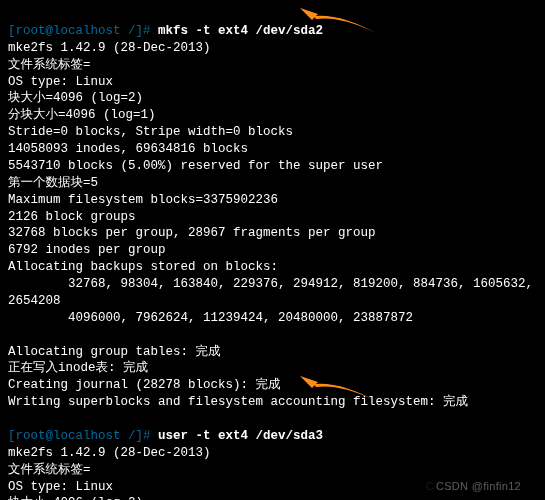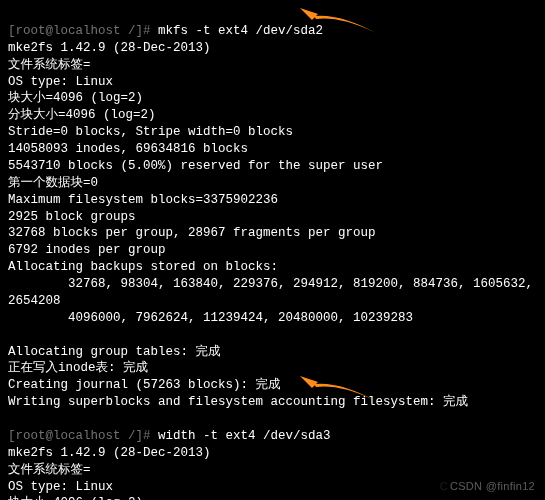--- a/index.html
+++ b/index.html
@@ -13,29 +13,29 @@
     width: 545px;
     height: 500px;
     overflow: hidden;
     position: relative;
   }
   .term {
     padding: 6px 8px;
     white-space: pre-wrap;
     word-break: break-all;
   }
-  .prompt-host { color: #737373; }
-  .cmd-text   { color: #ffffff; }
+  .prompt-host { color: #0369a1; }
+  .cmd-text   { color: #ffffff; font-weight: bold; }
   .highlight-cmd {
     position: relative;
     display: inline-block;
   }
   .watermark-csdn {
     position: absolute;
-    right: 10px;
+    right: 24px;
     bottom: 6px;
     font-size: 11px;
     color: rgba(255,255,255,0.35);
     font-family: sans-serif;
     letter-spacing: 0.3px;
   }
   .watermark-csdn .c { opacity:0.3; margin-right:2px;}
   .arrow {
     position: absolute;
     width: 80px;
@@ -47,39 +47,39 @@
 </style>
 </head>
 <body>
 
 <div class="term">
 <span class="prompt-host">[root@localhost /]# </span><span class="cmd-text highlight-cmd">mkfs -t ext4 /dev/sda2</span>
 <span>mke2fs 1.42.9 (28-Dec-2013)</span>
 <span>文件系统标签=</span>
 <span>OS type: Linux</span>
 <span>块大小=4096 (log=2)</span>
-<span>分块大小=4096 (log=2)</span>
+<span>分块大小=4096 (log=1)</span>
 <span>Stride=0 blocks, Stripe width=0 blocks</span>
 <span>14058093 inodes, 69634816 blocks</span>
 <span>5543710 blocks (5.00%) reserved for the super user</span>
-<span>第一个数据块=0</span>
+<span>第一个数据块=5</span>
 <span>Maximum filesystem blocks=3375902236</span>
-<span>2925 block groups</span>
+<span>2126 block groups</span>
 <span>32768 blocks per group, 28967 fragments per group</span>
 <span>6792 inodes per group</span>
 <span>Allocating backups stored on blocks:</span>
 <span>        32768, 98304, 163840, 229376, 294912, 819200, 884736, 1605632, 2654208</span>
-<span>        4096000, 7962624, 11239424, 20480000, 10239283</span>
+<span>        4096000, 7962624, 11239424, 20480000, 23887872</span>
 
 <span>Allocating group tables: 完成</span>
 <span>正在写入inode表: 完成</span>
-<span>Creating journal (57263 blocks): 完成</span>
+<span>Creating journal (28278 blocks): 完成</span>
 <span>Writing superblocks and filesystem accounting filesystem: 完成</span>
 
-<span class="prompt-host">[root@localhost /]# </span><span class="cmd-text highlight-cmd">width -t ext4 /dev/sda3</span>
+<span class="prompt-host">[root@localhost /]# </span><span class="cmd-text highlight-cmd">user -t ext4 /dev/sda3</span>
 <span>mke2fs 1.42.9 (28-Dec-2013)</span>
 <span>文件系统标签=</span>
 <span>OS type: Linux</span>
 <span>块大小=4096 (log=2)</span>
 
 
 
 
 
 </div>

